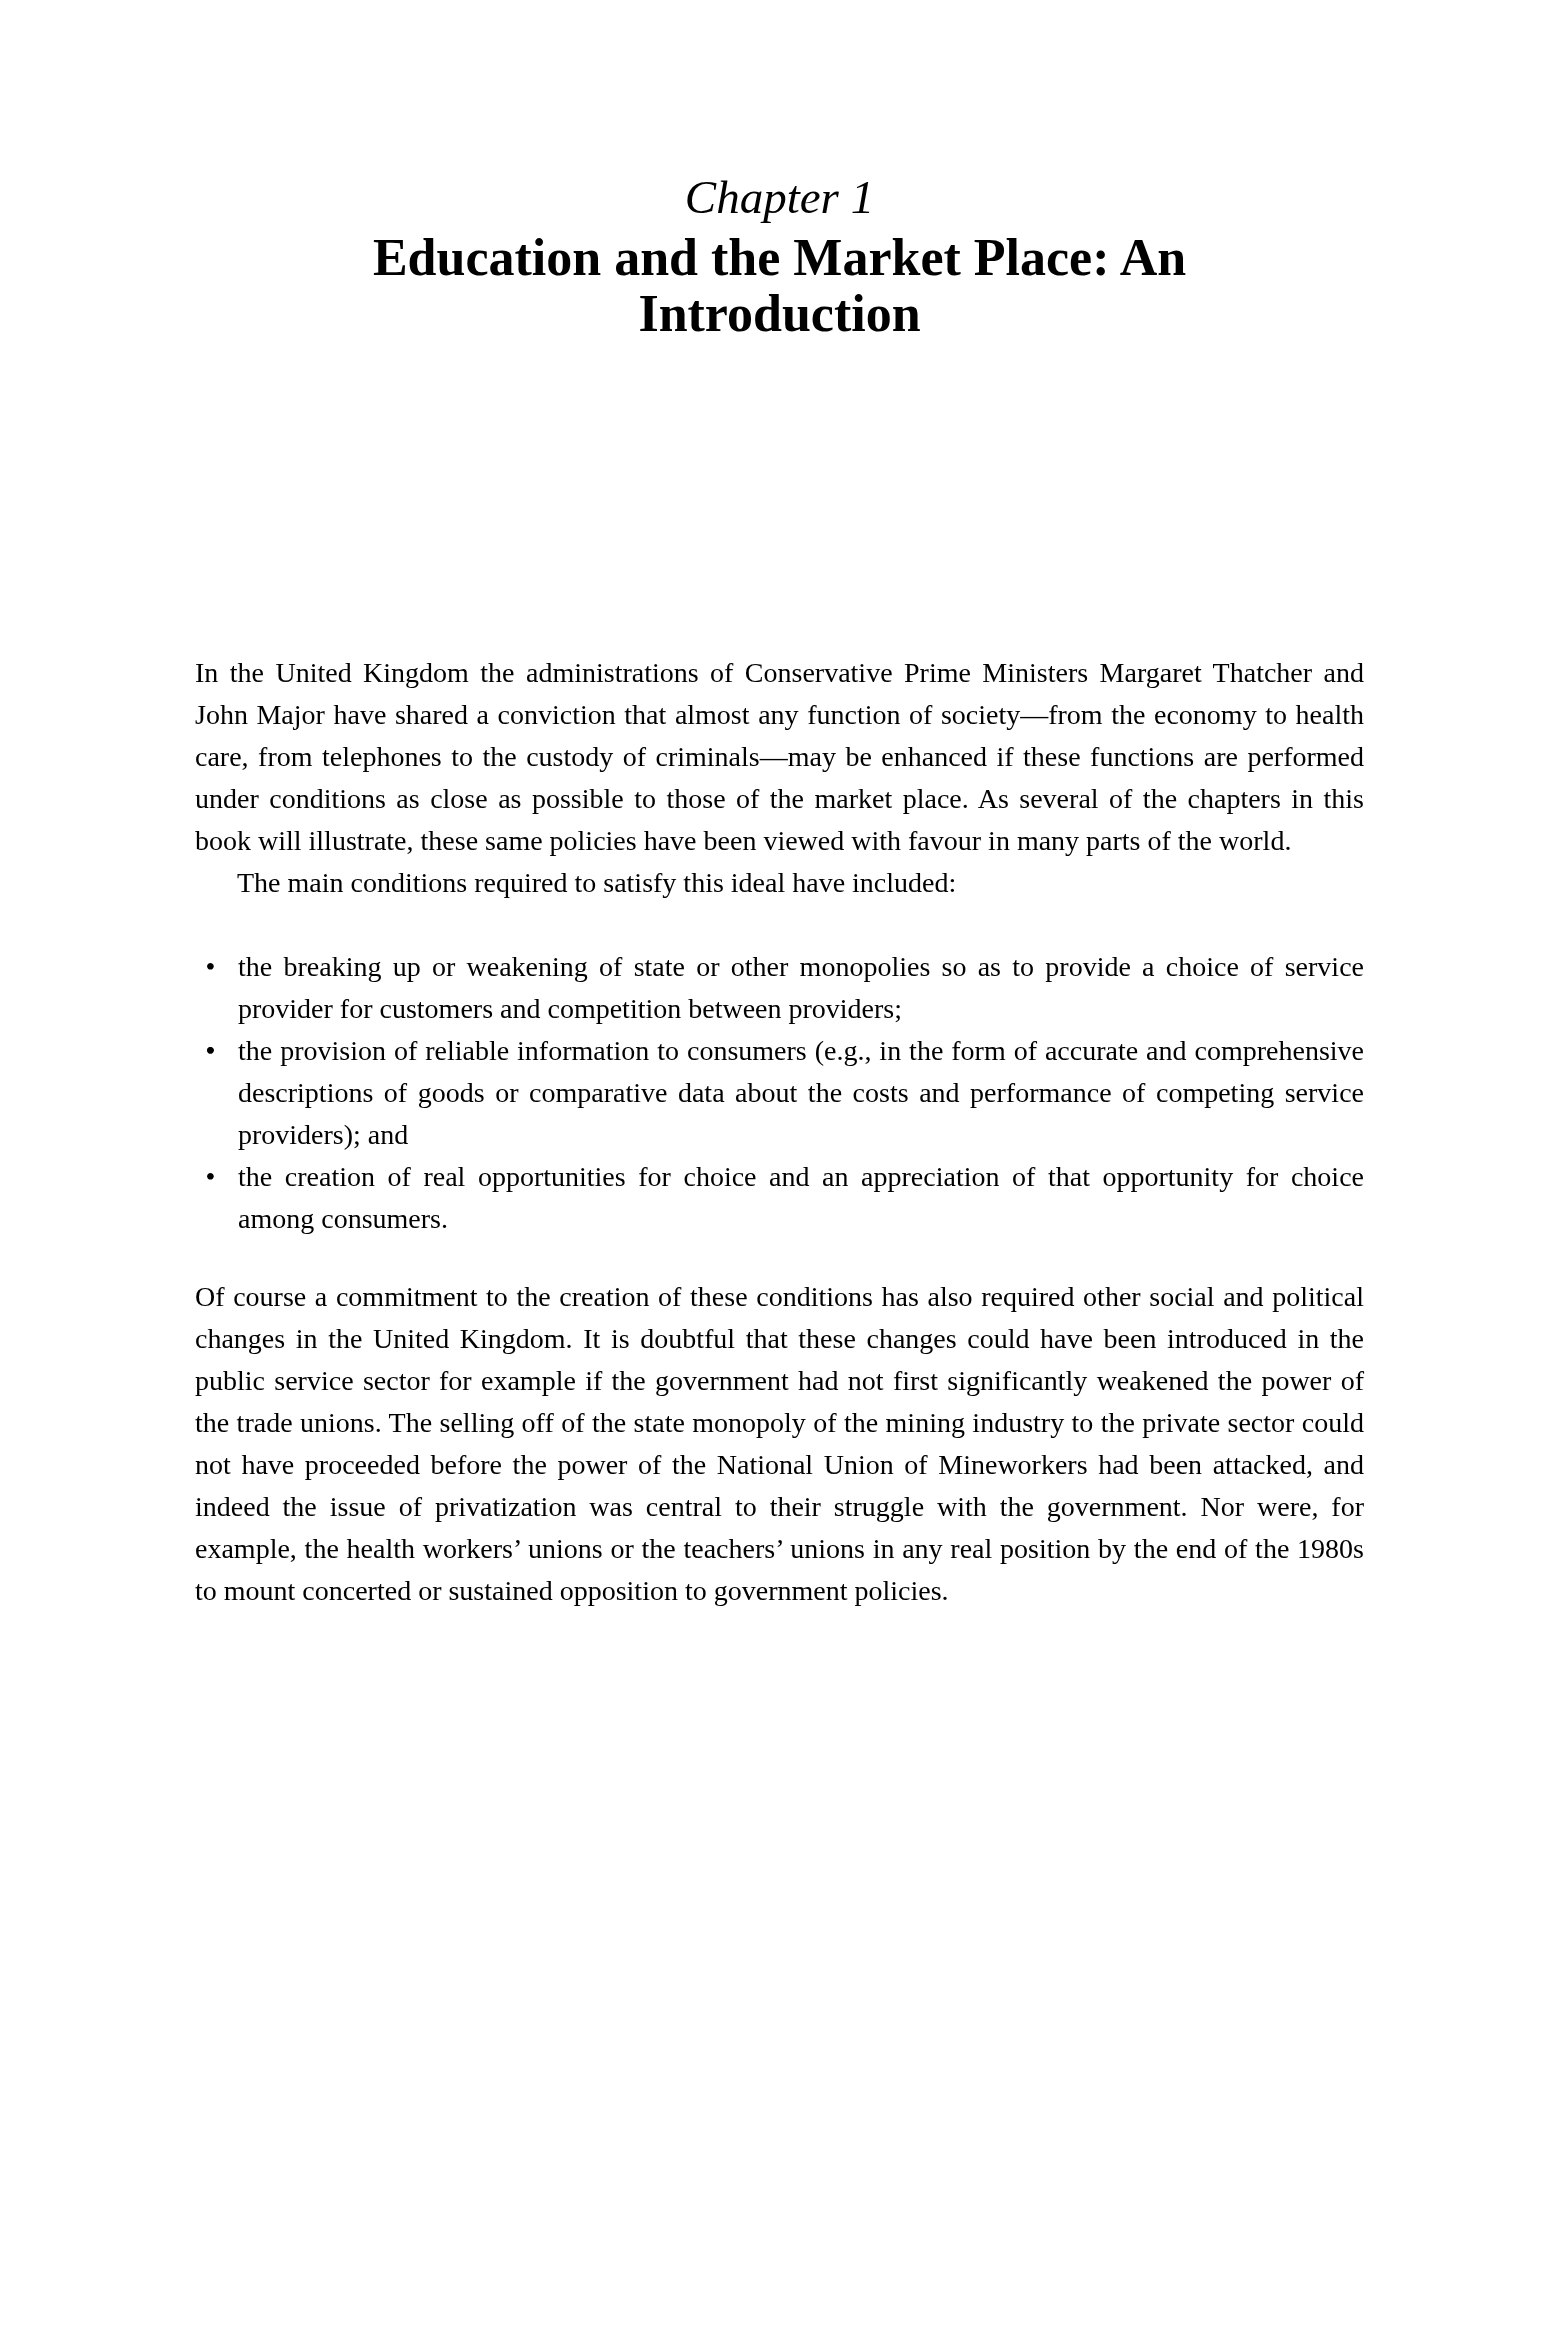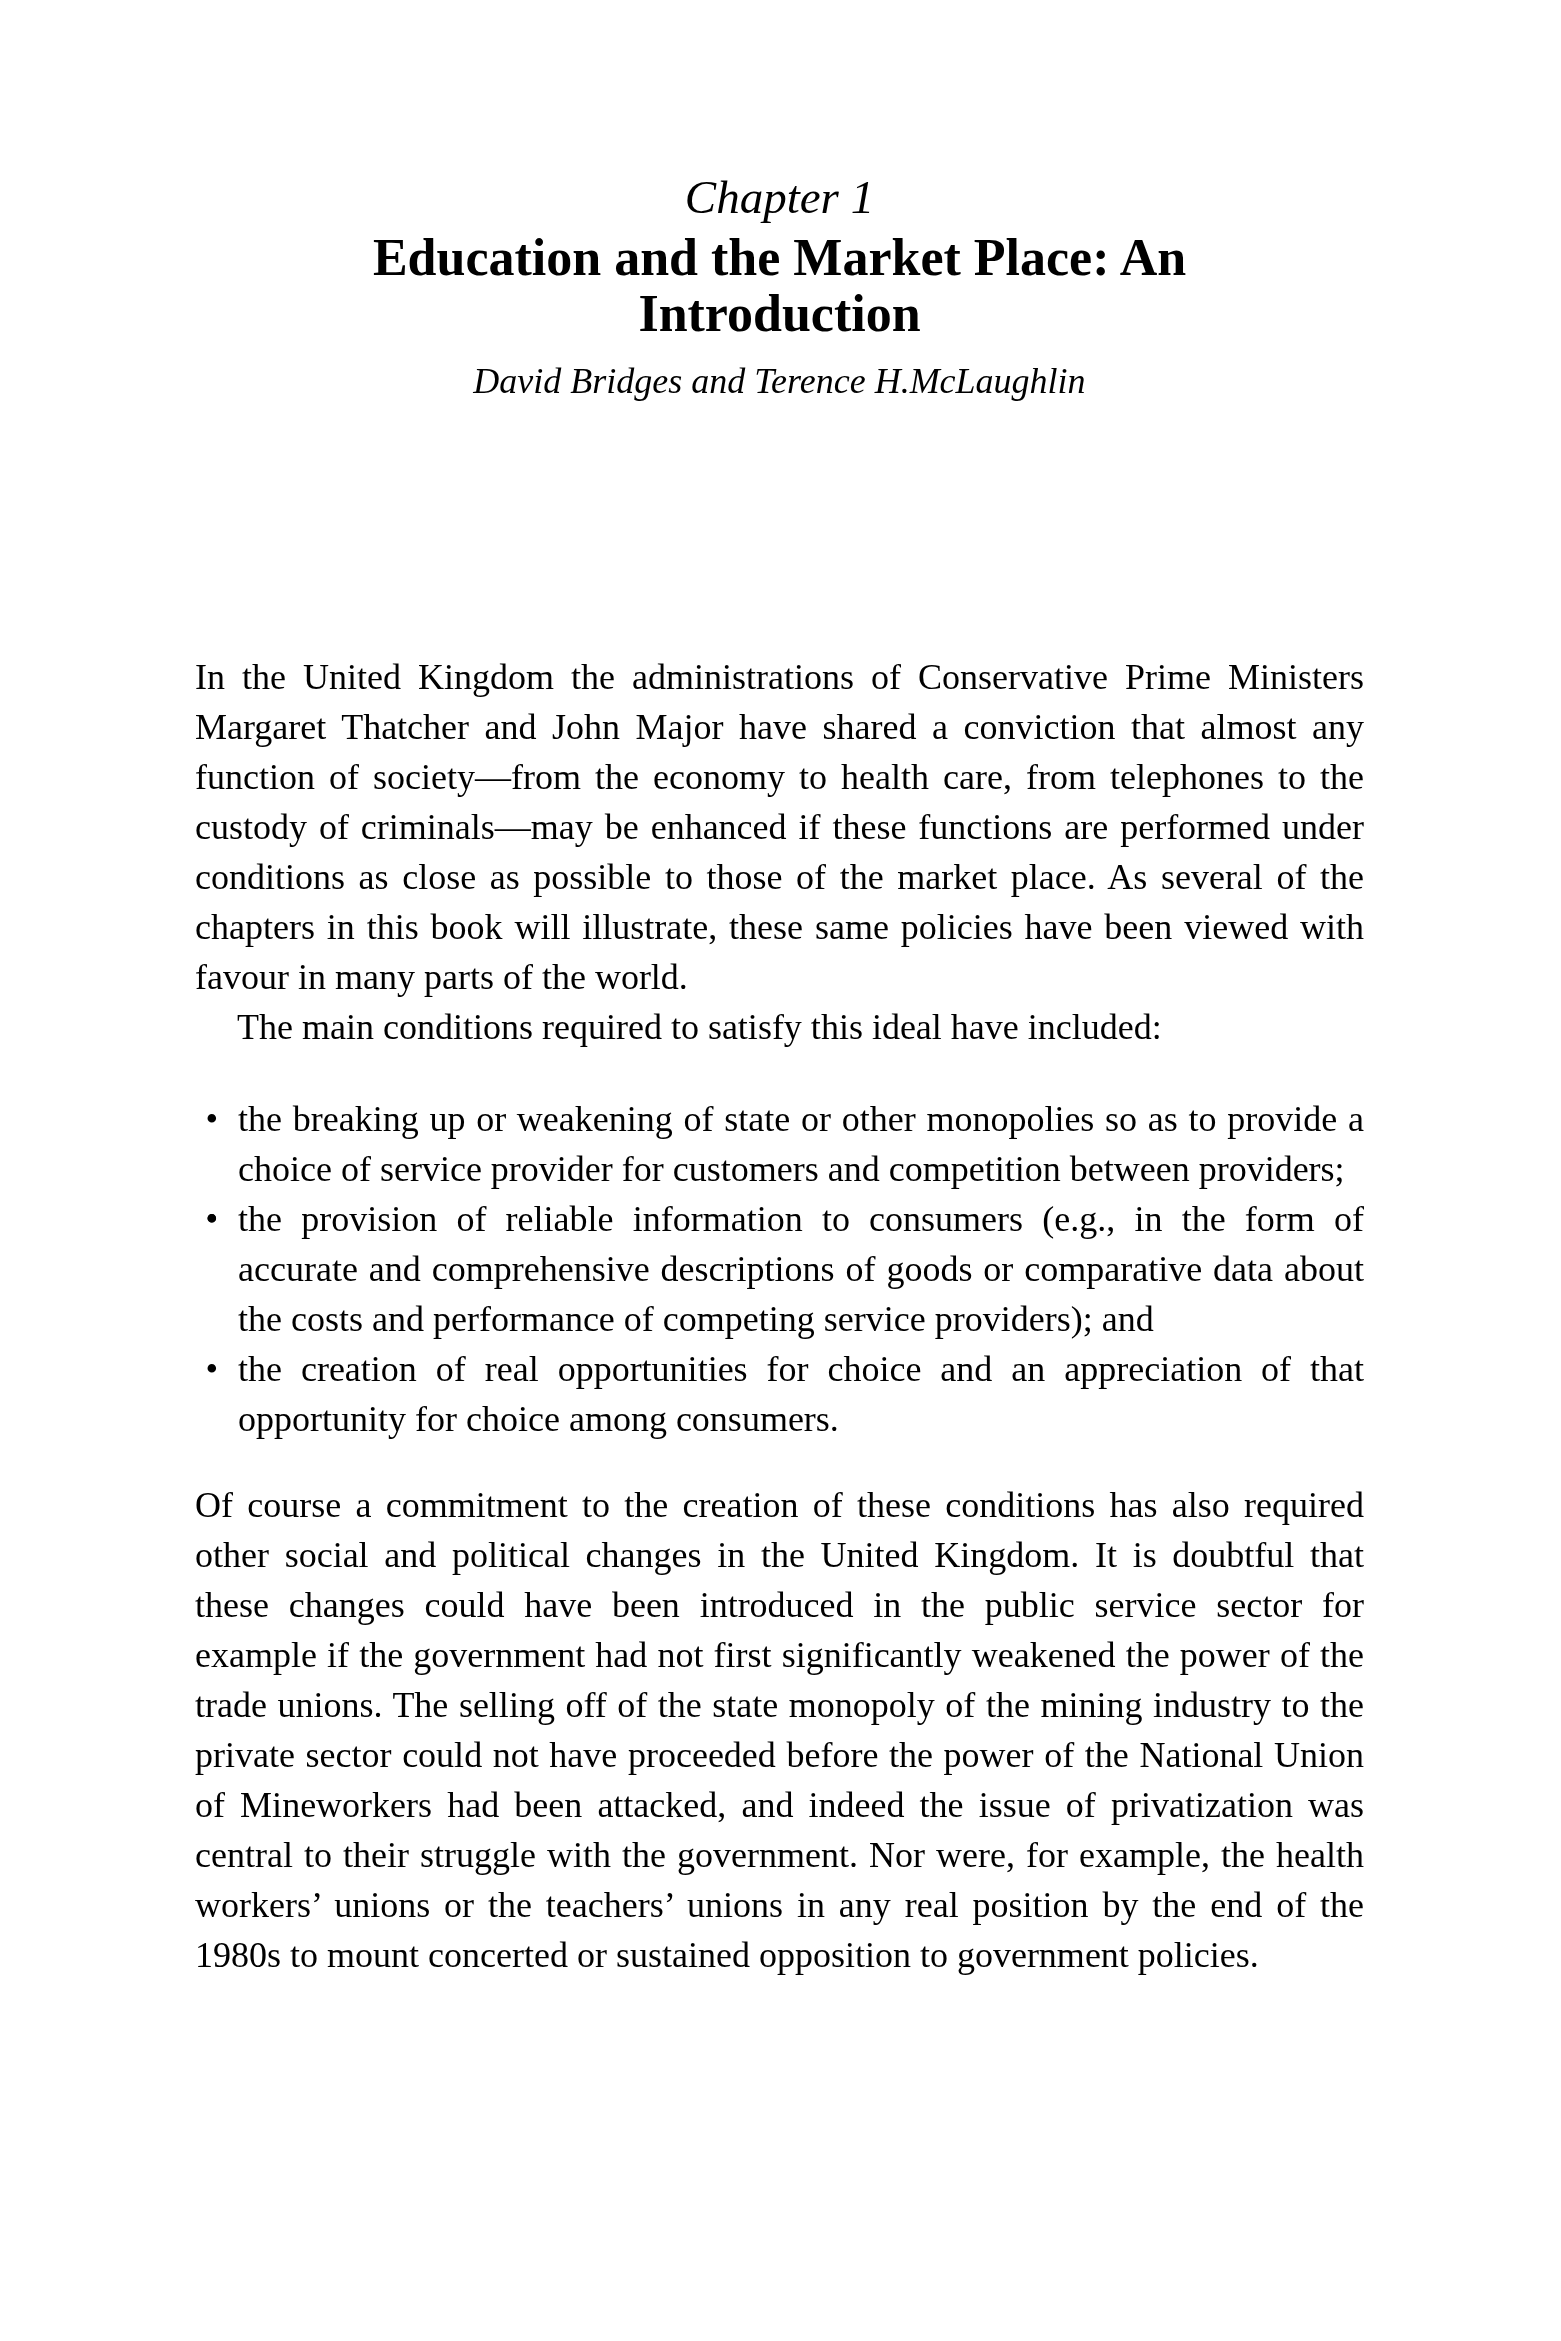--- a/index.html
+++ b/index.html
@@ -46,22 +46,22 @@
     font-style: italic;
     font-size: 36px;
     line-height: 47px;
     margin: 15.6px 0 0 0;
   }
   .body-text {
     position: absolute;
     left: 195px;
     width: 1169px;
     top: 652px;
-    font-size: 36px;
-    line-height: 50px;
+    font-size: 28px;
+    line-height: 42px;
     text-align: justify;
   }
   .body-text p {
     margin: 0;
   }
   .body-text p.indent {
     text-indent: 42px;
   }
   .bullets {
     list-style: none;
@@ -79,21 +79,20 @@
   }
 </style>
 </head>
 <body>
 
 <div class="page">
 
   <header class="title-block">
     <h2 class="chapter-label">Chapter 1</h2>
     <h1 class="chapter-title">Education and the Market Place: An Introduction</h1>
-    <div class="authors">David Bridges and Terence H.McLaughlin</div>
   </header>
 
   <main class="body-text">
     <p>In the United Kingdom the administrations of Conservative Prime Ministers Margaret Thatcher and John Major have shared a conviction that almost any function of society—from the economy to health care, from telephones to the custody of criminals—may be enhanced if these functions are performed under conditions as close as possible to those of the market place. As several of the chapters in this book will illustrate, these same policies have been viewed with favour in many parts of the world.</p>
     <p class="indent">The main conditions required to satisfy this ideal have included:</p>
 
     <ul class="bullets">
       <li>
         <span class="bullet">•</span>
         <span>the breaking up or weakening of state or other monopolies so as to provide a choice of service provider for customers and competition between providers;</span>

